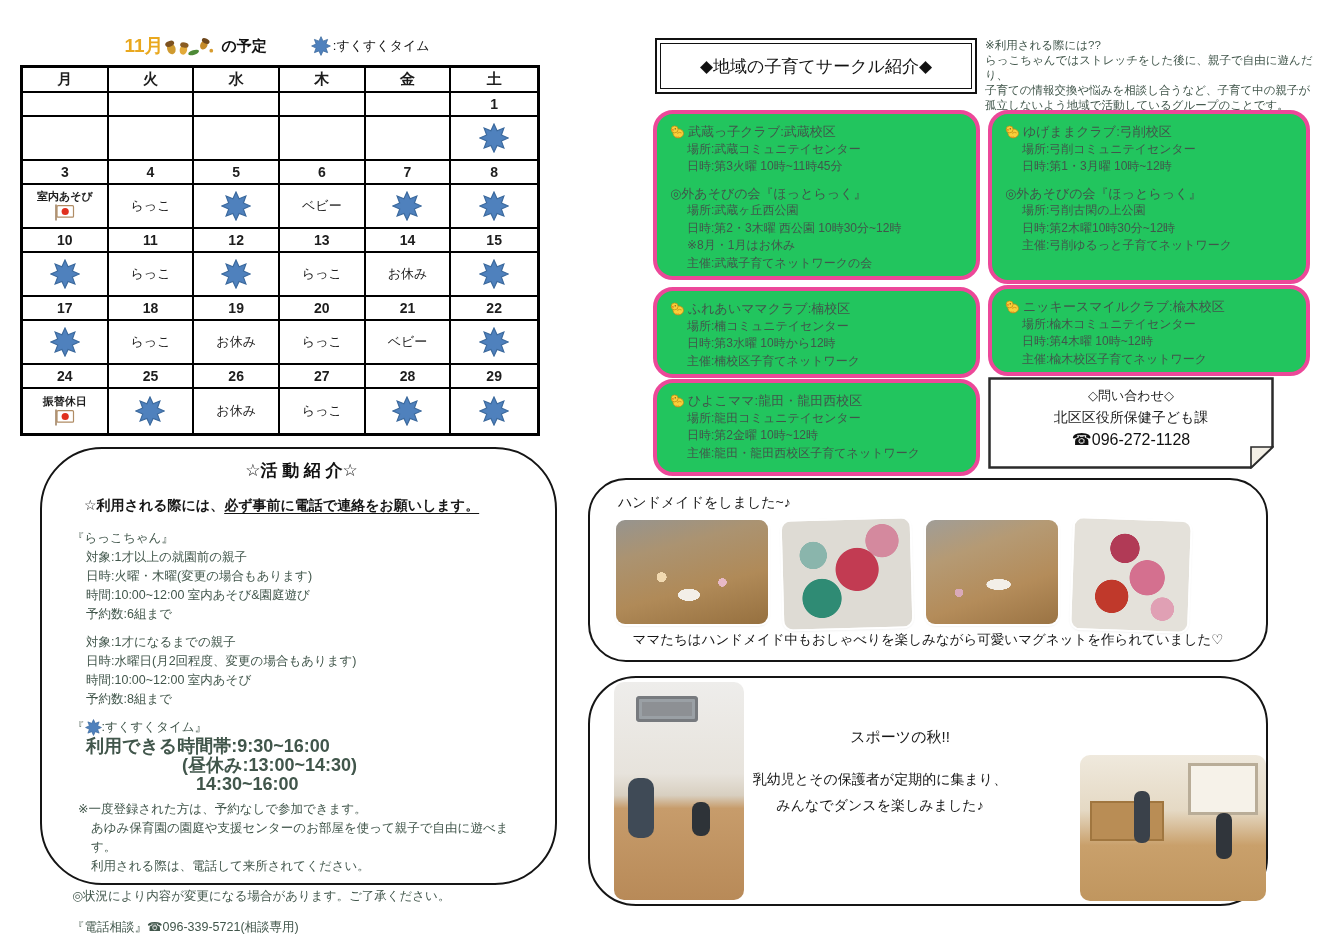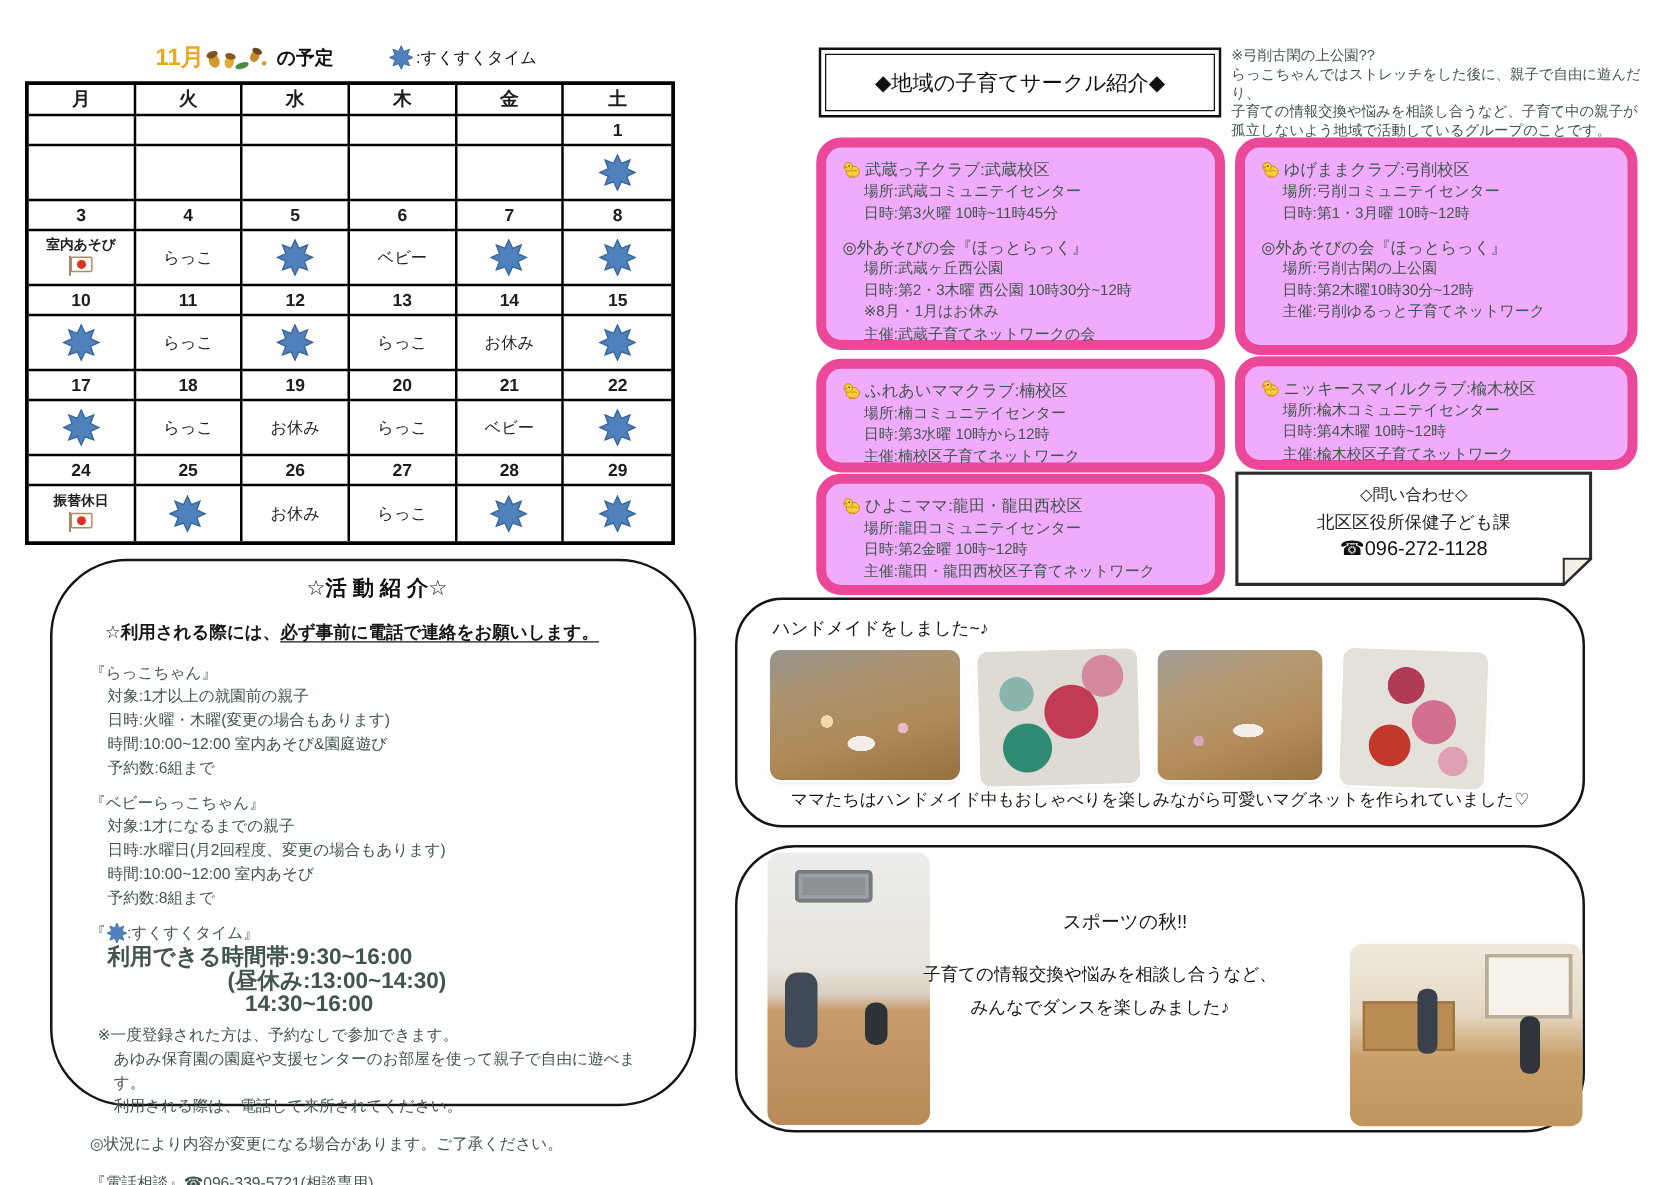--- a/index.html
+++ b/index.html
@@ -50,21 +50,21 @@
   .act-phone{margin-top:12px;font-size:12.5px;line-height:19px;}
 
   
   #circle-title{position:absolute;left:655px;top:38px;width:322px;height:56px;
                 border:2px solid #111;box-sizing:border-box;padding:3px;background:#fff;}
   #circle-title .inner{border:1.5px solid #111;width:100%;height:100%;box-sizing:border-box;
                 display:flex;align-items:center;justify-content:center;font-size:17px;color:#111;}
   #circle-about{position:absolute;left:985px;top:38px;width:350px;
                 font-size:11.5px;line-height:15px;color:#41564b;}
 
-  .cbox{position:absolute;border:8px solid #ec4899;border-radius:20px;background:#f0abfc;
+  .cbox{position:absolute;border:4px solid #ec4899;border-radius:20px;background:#22c55e;
         box-sizing:border-box;padding:9px 10px 6px 13px;font-size:12px;line-height:17.5px;color:#41564b;}
   #cbox1{left:653px;top:110px;width:327px;height:170px;}
   #cbox2{left:988px;top:110px;width:322px;height:174px;}
   #cbox3{left:653px;top:287px;width:327px;height:91px;}
   #cbox4{left:988px;top:285px;width:322px;height:91px;}
   #cbox5{left:653px;top:379px;width:327px;height:97px;}
   .cbox-name{display:flex;align-items:center;font-size:13px;}
   .cbox-name .nm{margin-left:3px;}
   .cbox-lines>div{padding-left:17px;}
   .cbox-sub-title{margin-top:9px;font-size:13px;}
@@ -392,21 +392,20 @@
       <div class="act-group-name">『らっこちゃん』</div>
       <div class="act-lines">
           <div>対象:1才以上の就園前の親子</div>
           <div>日時:火曜・木曜(変更の場合もあります)</div>
           <div>時間:10:00~12:00 室内あそび&amp;園庭遊び</div>
           <div>予約数:6組まで</div>
         </div>
     </div>
 
     <div class="act-group">
-      <div class="act-group-name">『ベビーらっこちゃん』</div>
       <div class="act-lines">
           <div>対象:1才になるまでの親子</div>
           <div>日時:水曜日(月2回程度、変更の場合もあります)</div>
           <div>時間:10:00~12:00 室内あそび</div>
           <div>予約数:8組まで</div>
         </div>
     </div>
 
     <div class="act-group">
       <div class="suku-title">
@@ -433,21 +432,21 @@
     <div class="act-phone">
       <div class="ph1">『電話相談』☎096-339-5721(相談専用)</div>
 
     </div>
   </div>
 
   <div id="circle-title">
     <div class="inner">◆地域の子育てサークル紹介◆</div>
   </div>
   <div id="circle-about">
-      <div>※弓削古閑の上公園??</div>
+      <div>※利用される際には??</div>
       <div>らっこちゃんではストレッチをした後に、親子で自由に遊んだり、</div>
       <div>子育ての情報交換や悩みを相談し合うなど、子育て中の親子が</div>
       <div>孤立しないよう地域で活動しているグループのことです。</div>
     </div>
 
   <div id="cbox1" class="cbox with-sub">
       <div class="cbox-name">
         <svg viewBox="0 0 20 20" width="15" height="15" style="flex:none">
           <ellipse cx="11" cy="12.5" rx="7" ry="6" fill="#f9cf3a" stroke="#c08a12" stroke-width="1"></ellipse>
           <circle cx="6.2" cy="7.2" r="4.6" fill="#f9cf3a" stroke="#c08a12" stroke-width="1"></circle>
@@ -572,21 +571,21 @@
   </div>
 
   <div id="sports">
     <div class="sp-photo-left">
       <div class="sp-ac"></div>
       <div class="sp-fig1"></div>
       <div class="sp-fig2"></div>
     </div>
     <div class="sp-title">スポーツの秋!!</div>
     <div class="sp-lines">
-      <div>子育ての情報交換や悩みを相談し合うなど、</div>
+      <div>乳幼児とその保護者が定期的に集まり、</div>
       <div>みんなでダンスを楽しみました♪</div>
     </div>
     <div class="sp-photo-right">
       <div class="sp-window"></div>
       <div class="sp-cab"></div>
       <div class="sp-fig3"></div>
       <div class="sp-fig4"></div>
     </div>
   </div>
 

